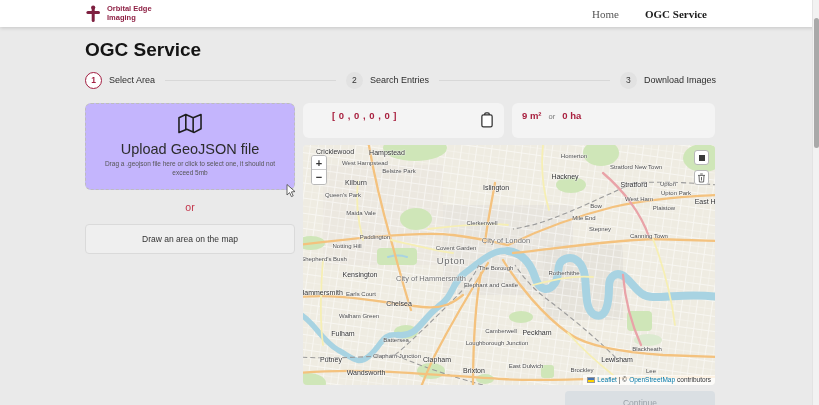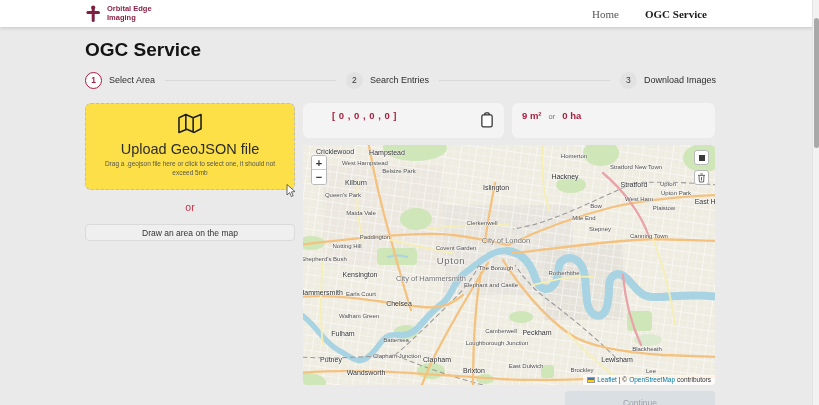--- a/index.html
+++ b/index.html
@@ -35,28 +35,28 @@
     width: 17px; height: 17px; border-radius: 50%;
     background: #e2e2e2; color: #333;
     font-size: 8.5px; display: flex; align-items: center; justify-content: center;
   }
   .step.active .step-circle { background: #fff; border: 1.4px solid #a21e41; color: #a21e41; font-weight: bold; }
   .step-label { font-size: 9px; font-weight: 500; color: #2e2e2e; white-space: nowrap; }
   .step-line { flex: 1; height: 1px; background: #d8d8d8; margin: 0 10px; }
   
   .left-col { position: absolute; left: 85px; top: 103px; width: 210px; }
   .dropzone {
-    border: 1.5px dashed #bdbdbd; border-radius: 6px; background: #fde047;
+    border: 1.5px dashed #bdbdbd; border-radius: 6px; background: #c4b5fd;
     height: 87px; text-align: center; padding-top: 9px; cursor: pointer;
   }
   .dropzone-title { font-size: 14.5px; color: #2c2c2c; margin-top: 3px; }
   .dropzone-hint { font-size: 6.5px; color: #555; width: 176px; margin: 3px auto 0; line-height: 1.35; }
   .or-label { text-align: center; color: #c3344a; font-size: 10.5px; margin-top: 11px; }
   .draw-btn {
-    margin-top: 11px; width: 100%; height: 17px;
+    margin-top: 11px; width: 100%; height: 30px;
     background: #efefef; border: 1px solid #dadada; border-radius: 4px;
     font-size: 8.5px; color: #333; display: flex; align-items: center; justify-content: center;
     cursor: pointer; font-family: inherit;
   }
   
   .panels { position: absolute; left: 303px; top: 103px; width: 412px; display: flex; gap: 8px; }
   .panel { background: #f4f4f4; border-radius: 6px; height: 35px; padding: 5px 10px; position: relative; }
   .panel.bbox { width: 201px; }
   .panel.area { width: 203px; }
   .panel-label { font-size: 7.5px; color: #3d3d3d; }

